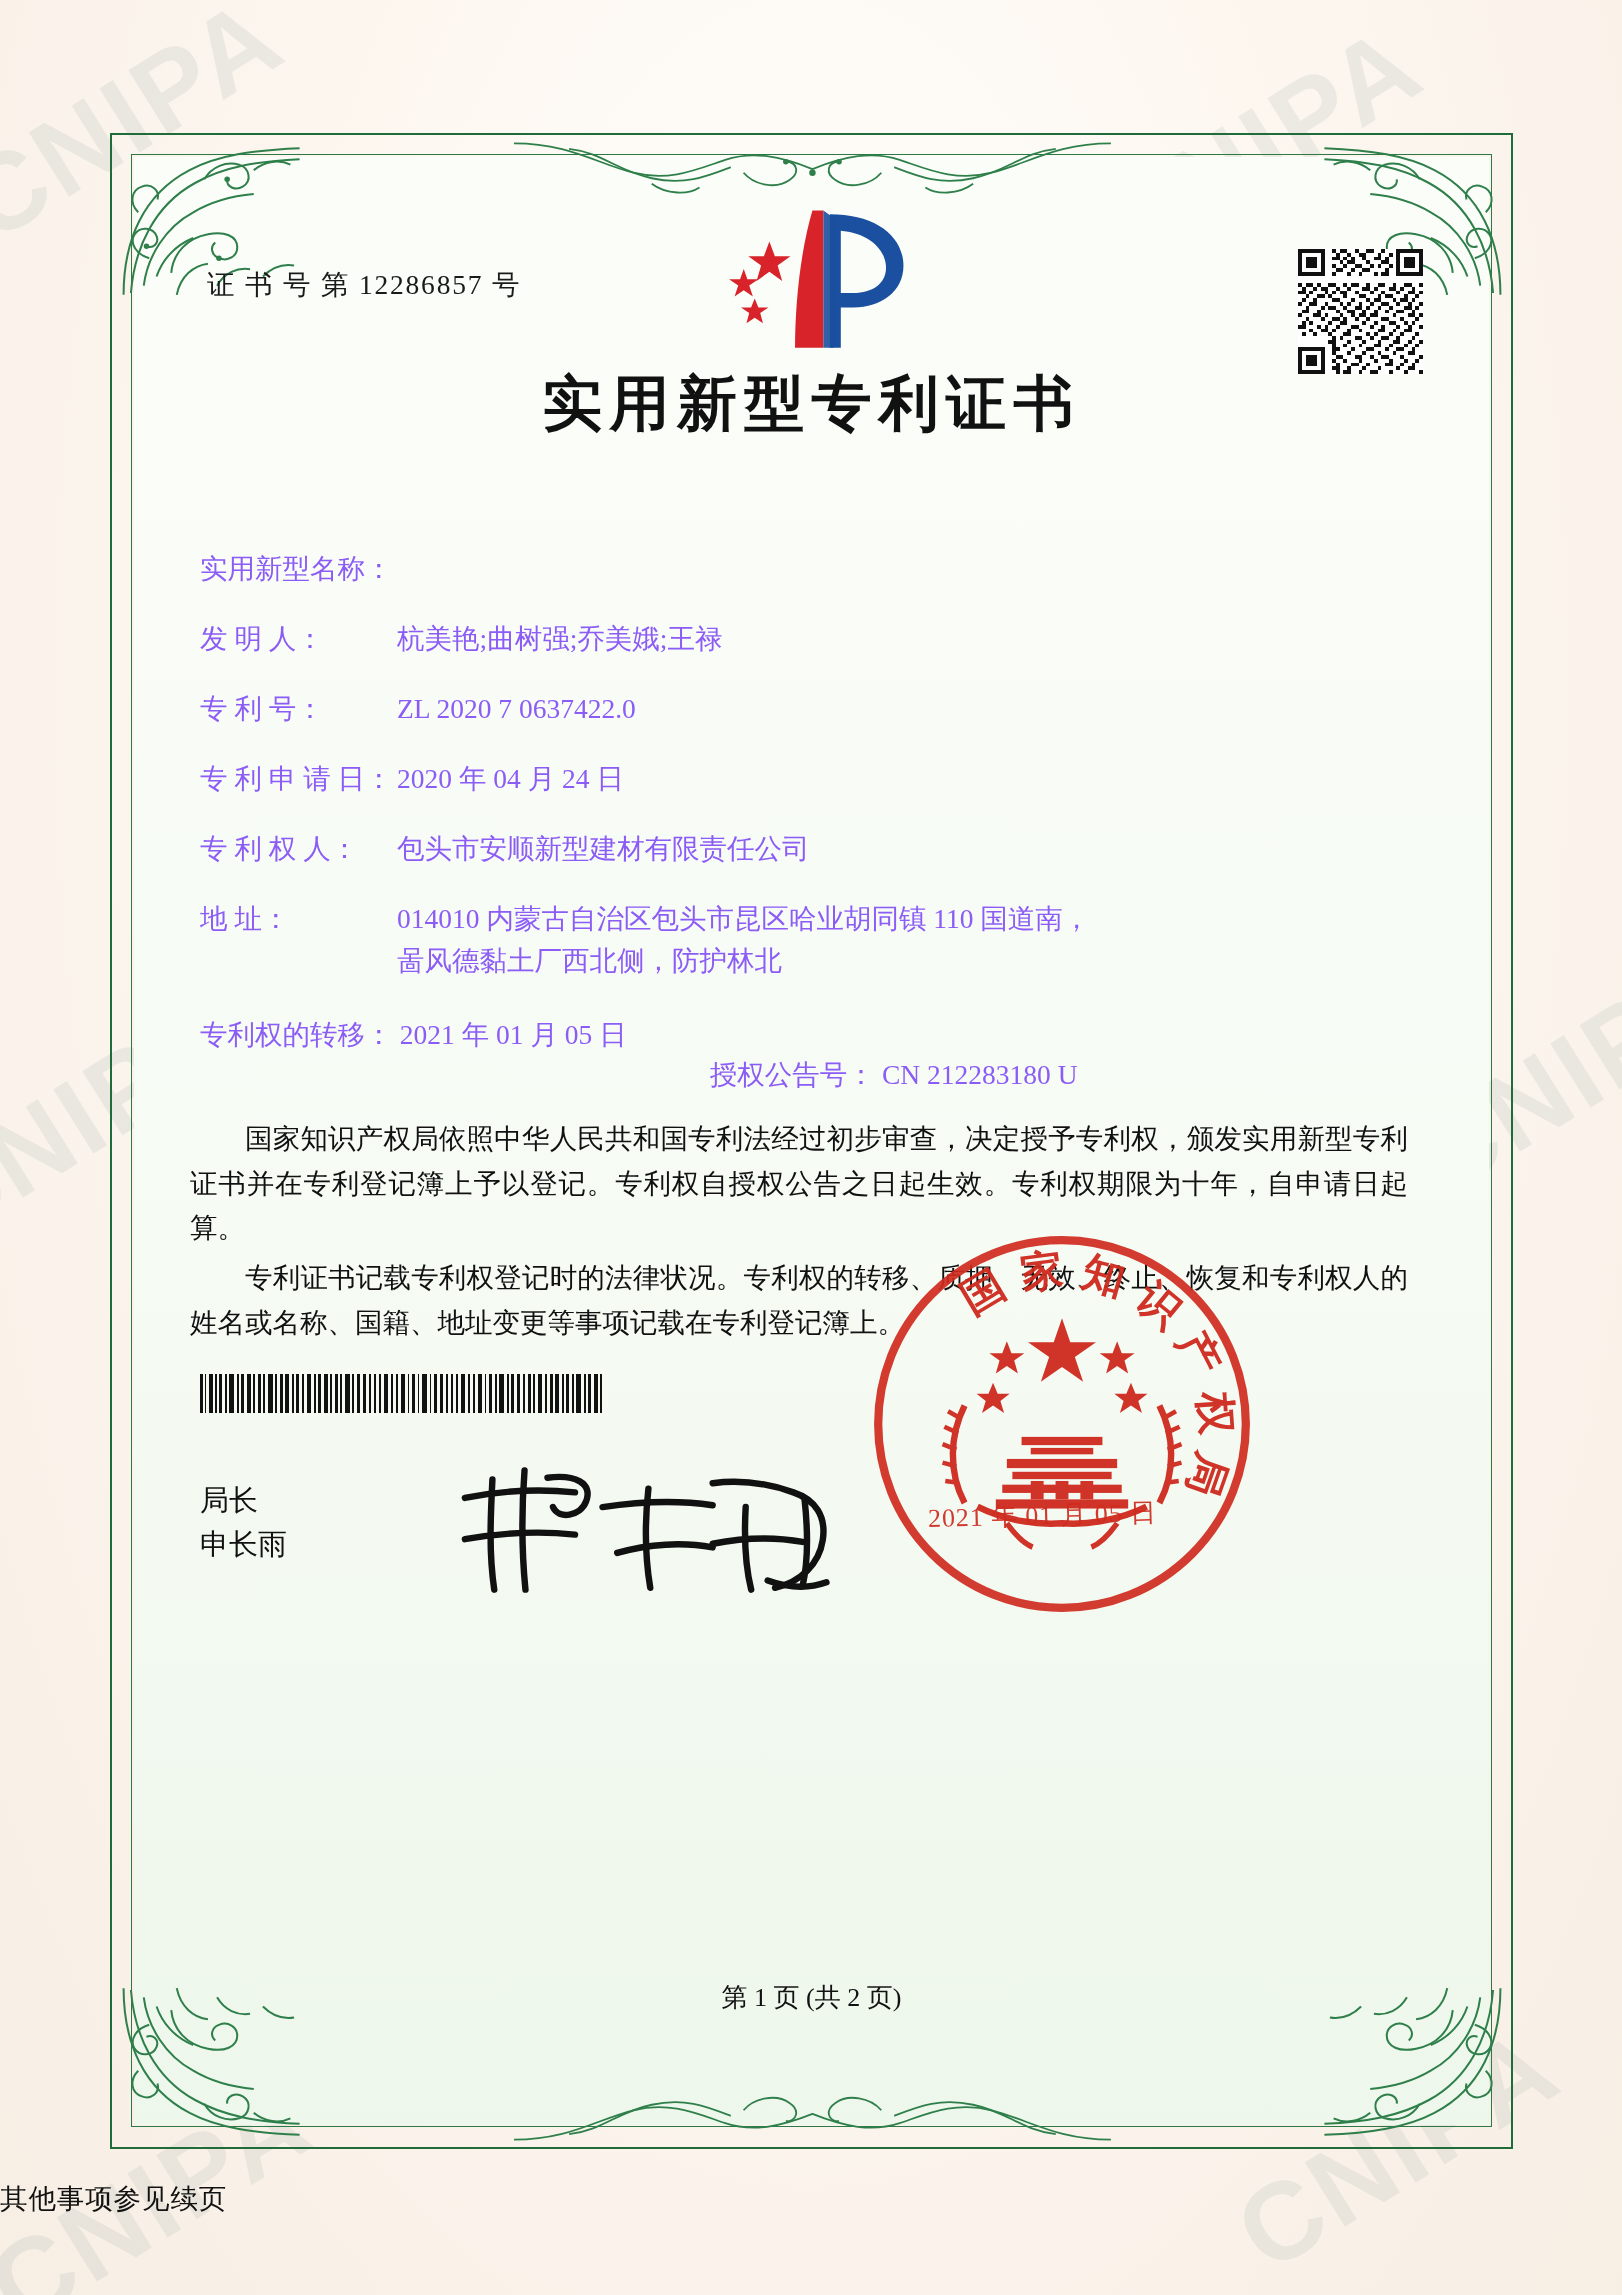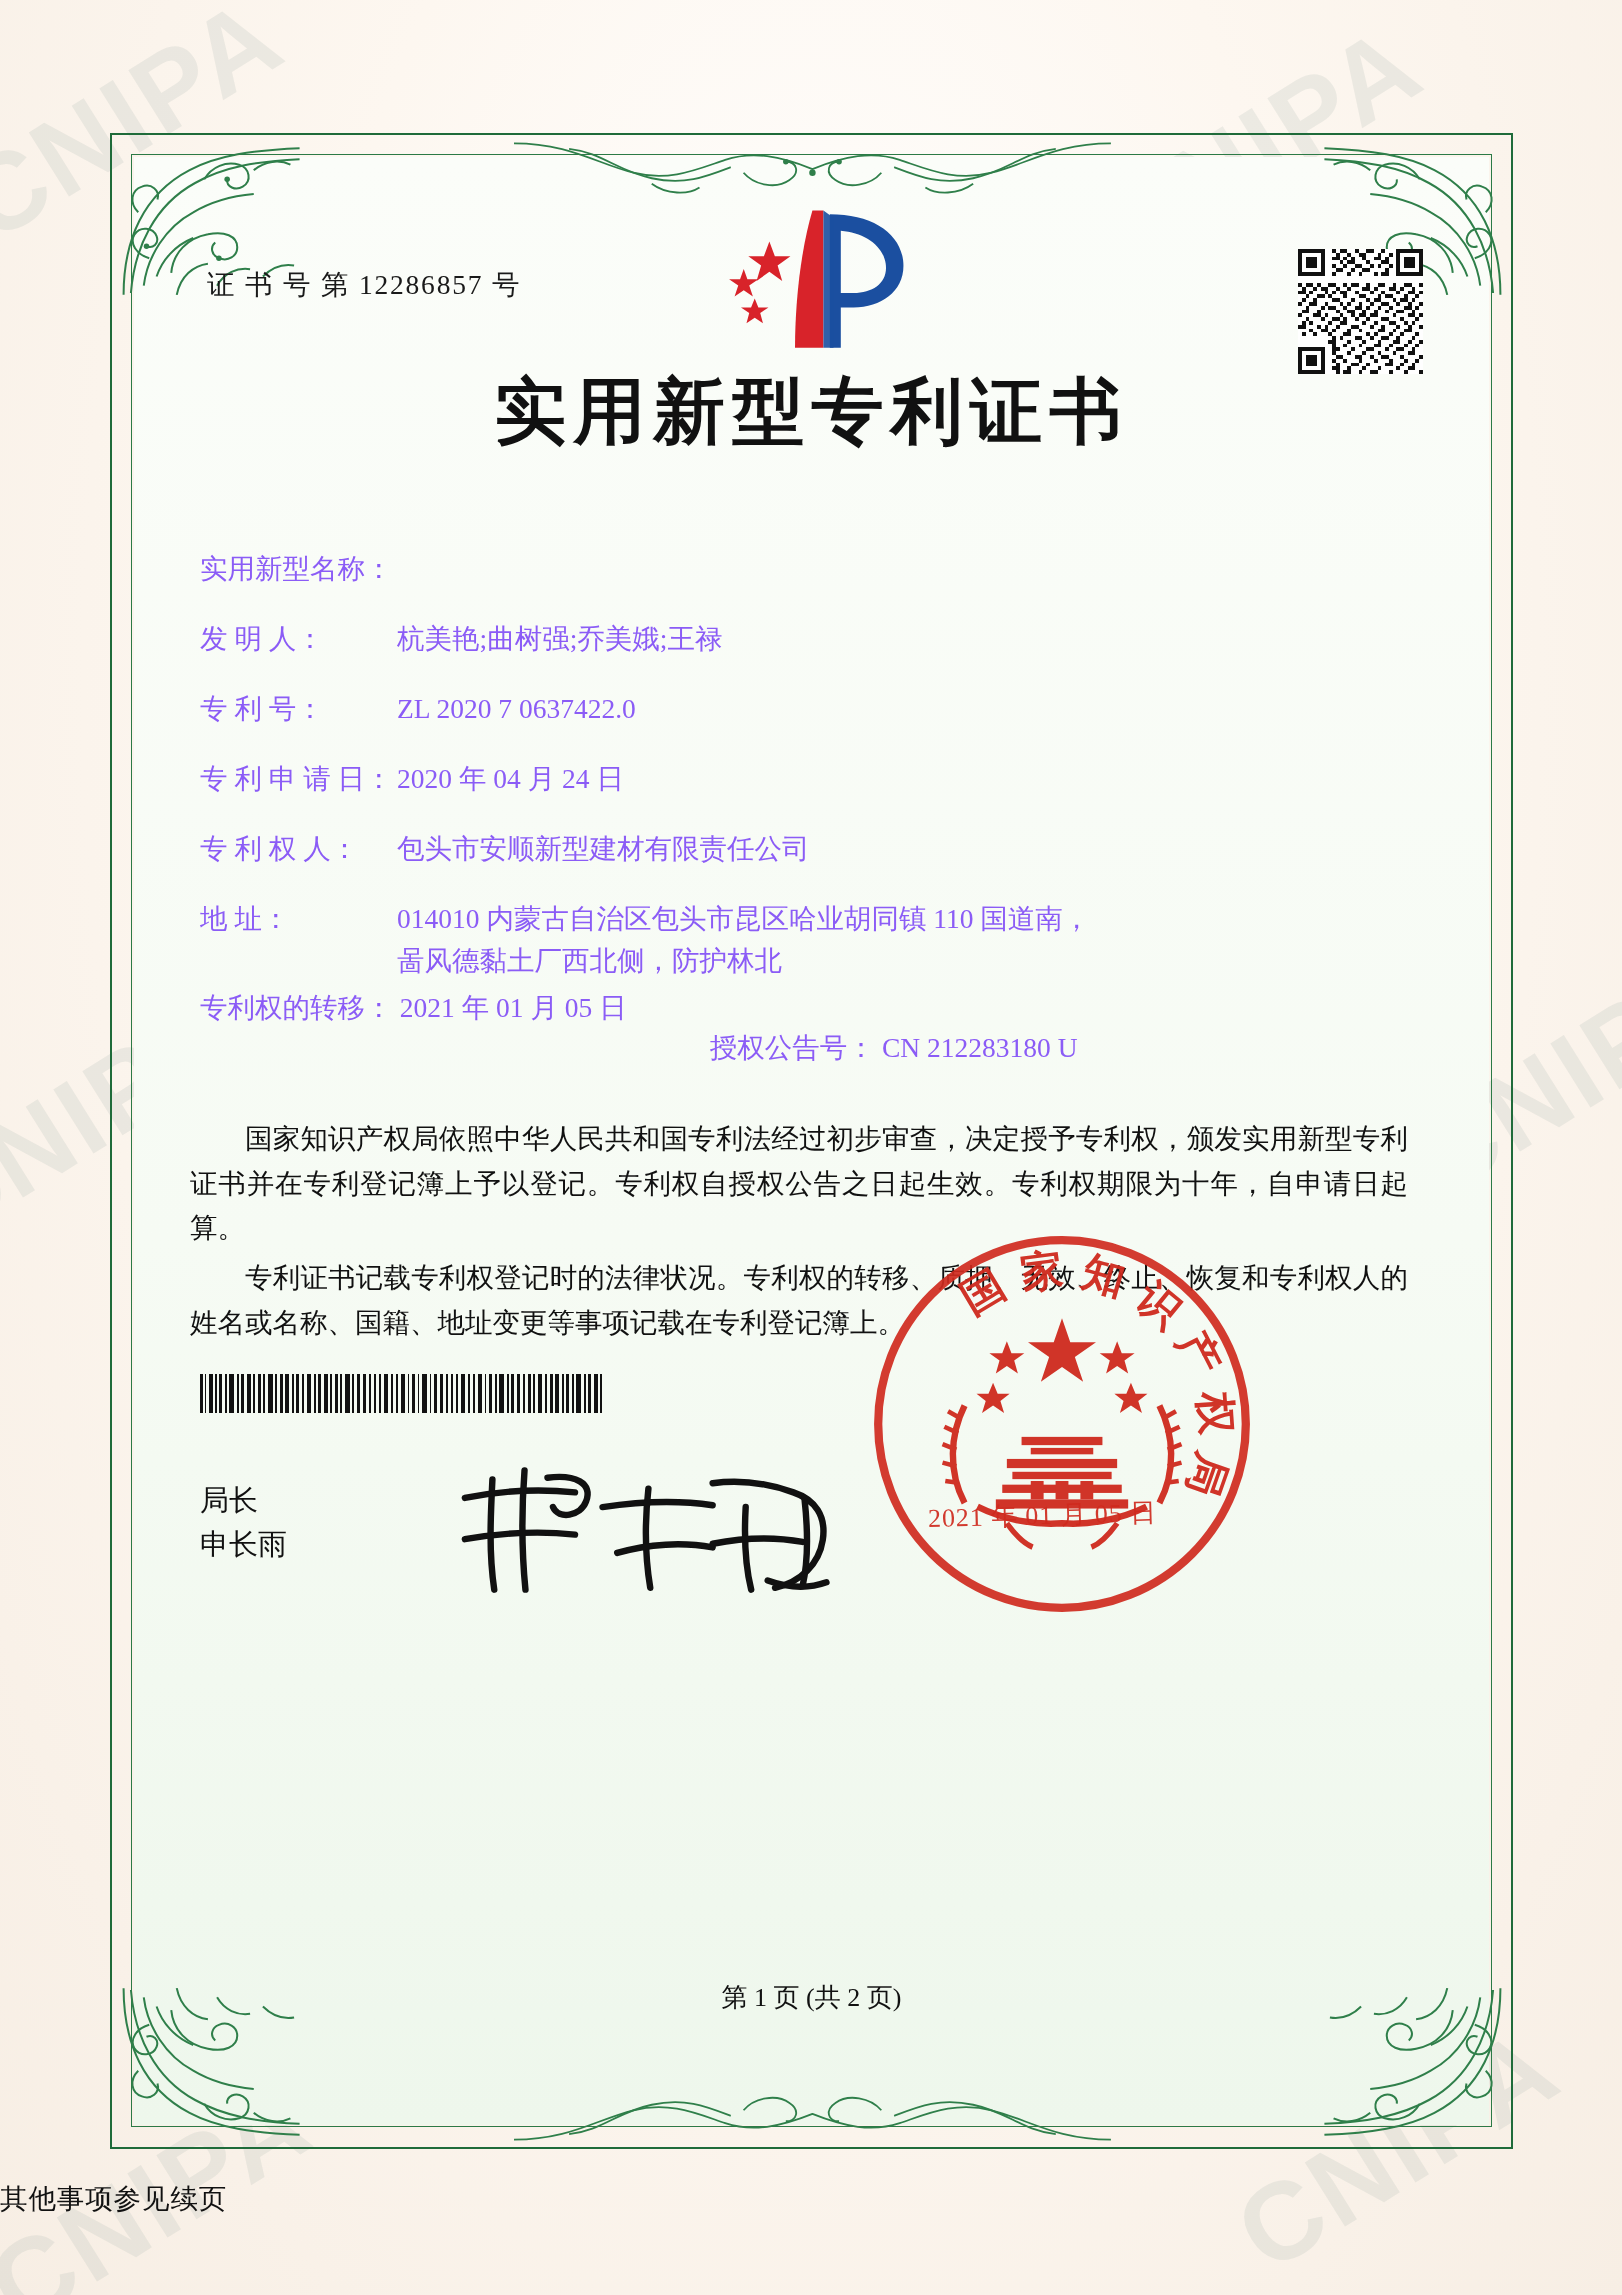--- a/index.html
+++ b/index.html
@@ -109,21 +109,21 @@
     top: 37px;
     height: 174px;
   }
   .emblem svg { display: block; margin: 0 auto; }
 
   .main-title {
     position: absolute;
     left: 0; right: 0;
     top: 207px;
     text-align: center;
-    font-size: 72px;
+    font-size: 60px;
     font-weight: bold;
     letter-spacing: 7.3px;
     color: #111;
     font-family: "DejaVu Serif", serif;
   }
 
   .fields {
     position: absolute;
     left: 66px;
     top: 395px;
@@ -138,21 +138,21 @@
     margin-bottom: 37px;
   }
   .lbl {
     width: 197px;
     flex: 0 0 197px;
     white-space: nowrap;
     letter-spacing: 0px;
   }
   .val { flex: 1; }
   .val .l2 { display: block; margin-top: 9.2px; }
-  .row.tight { margin-bottom: 14px; }
+  .row.tight { margin-bottom: 41px; }
 
   .row-two { display: flex; margin-bottom: 24px; }
   .row-two .half { display: flex; }
   .row-two .half.second { margin-left: 83px; margin-top: 40px; }
   .row-two .lbl2 { white-space: nowrap; margin-right: 7.3px; }
 
   .para {
     font-size: 27.5px;
     line-height: 1.62;
     color: #111;

